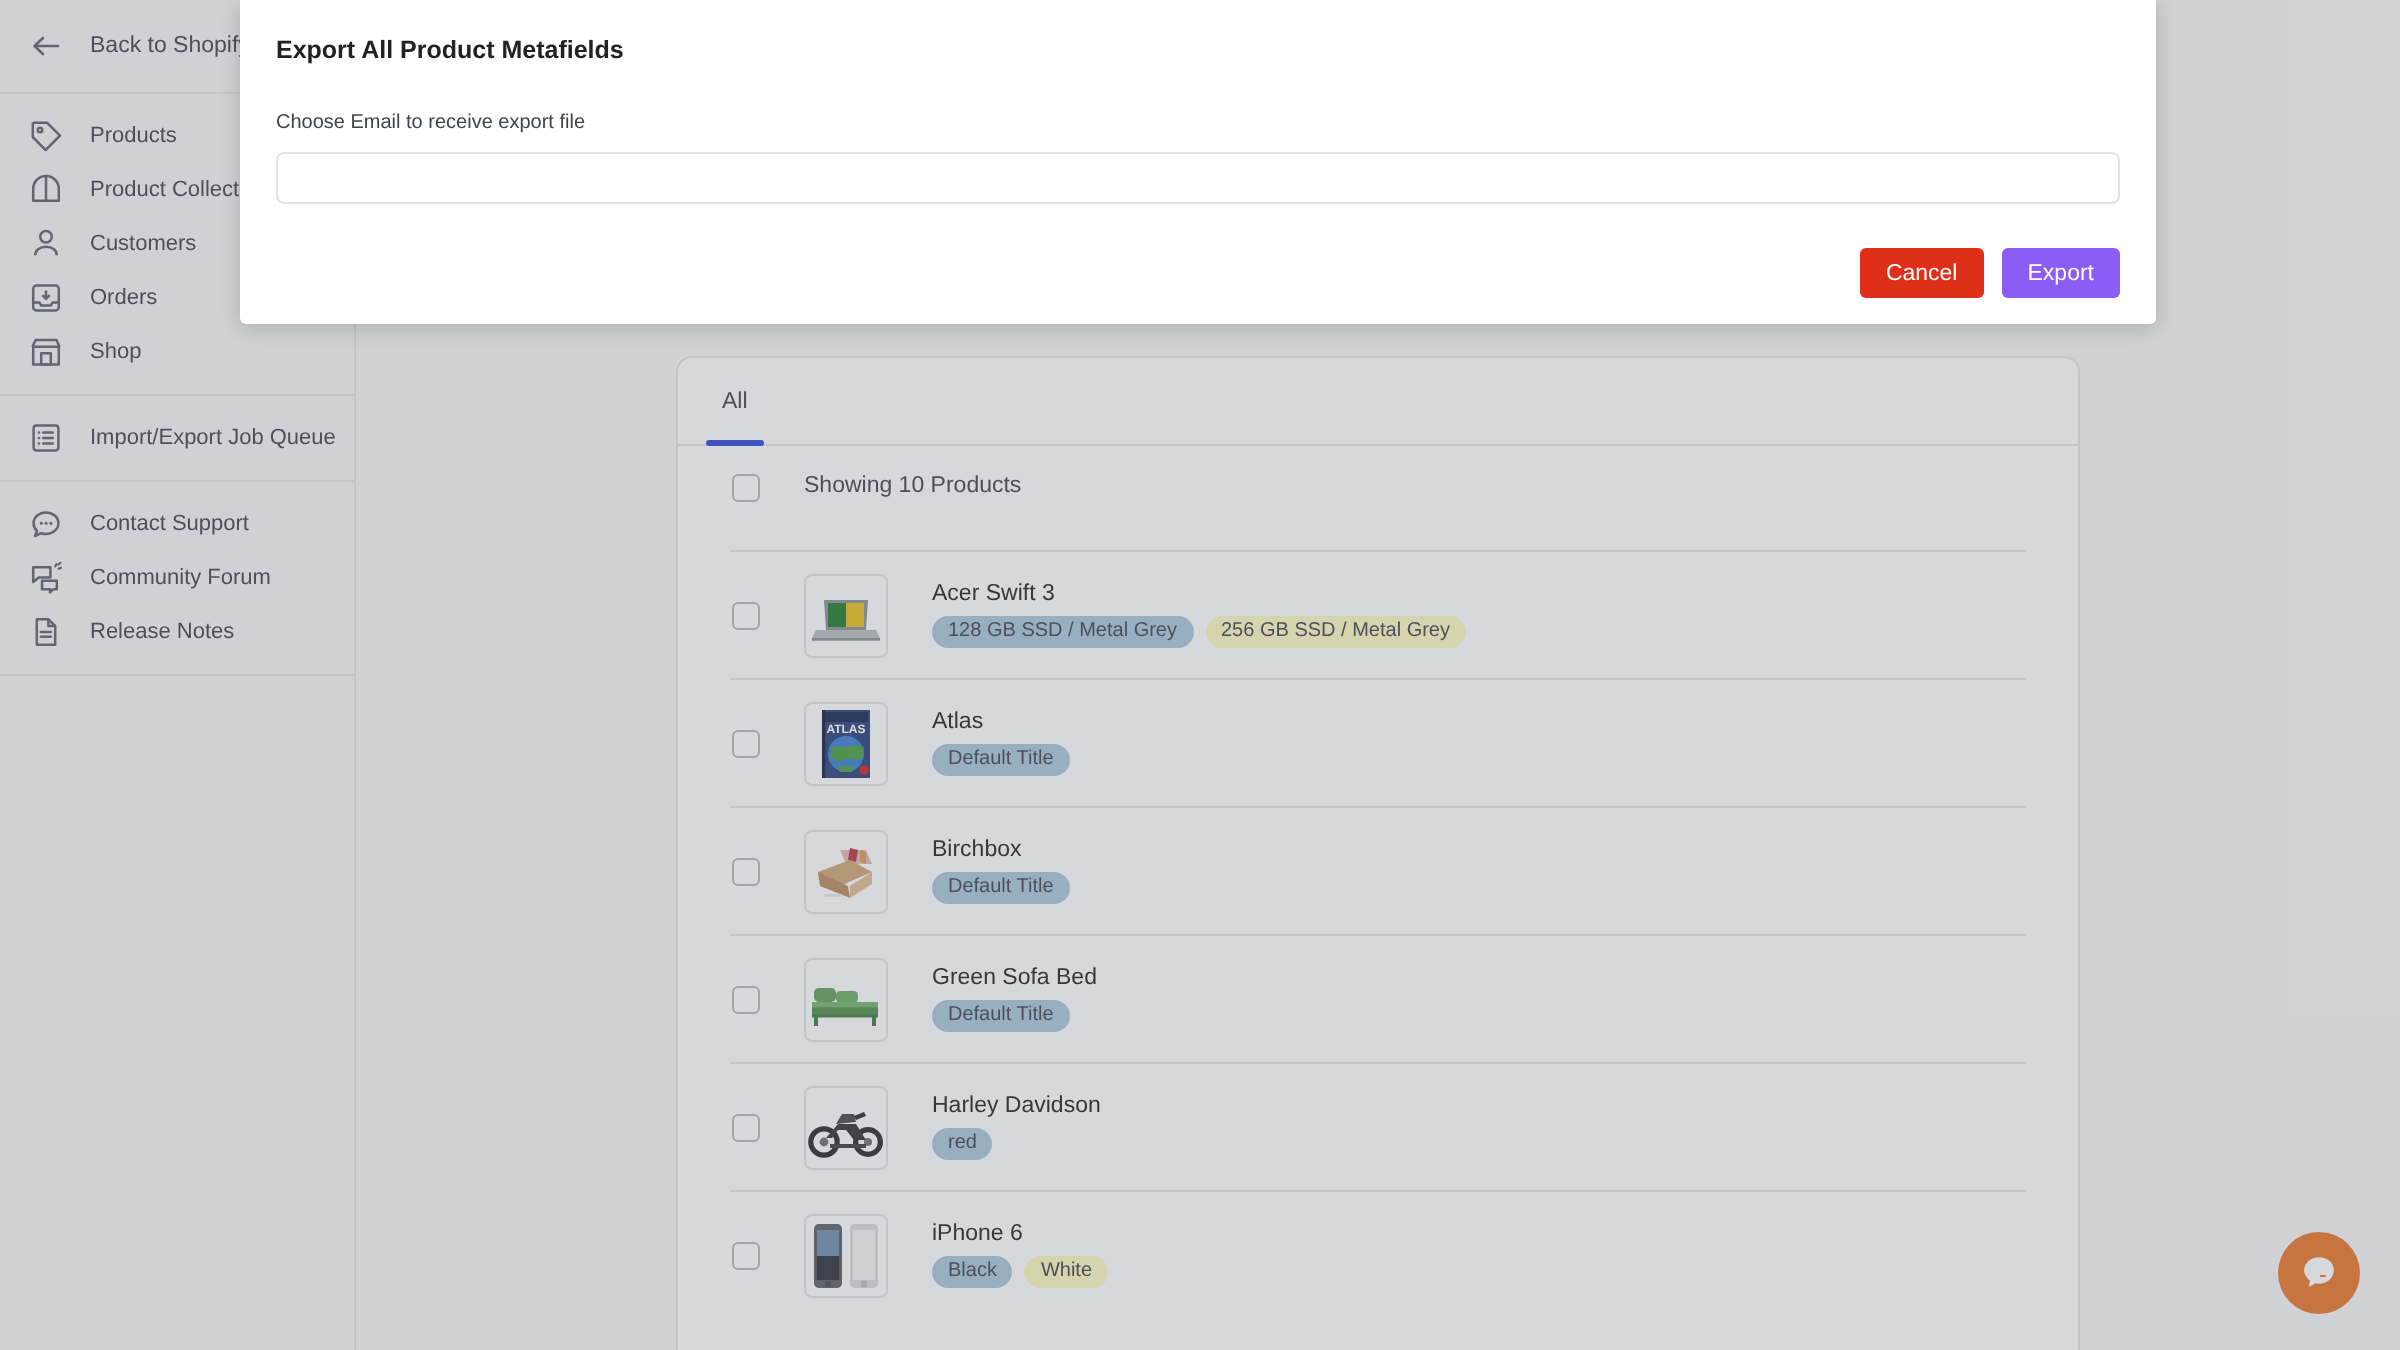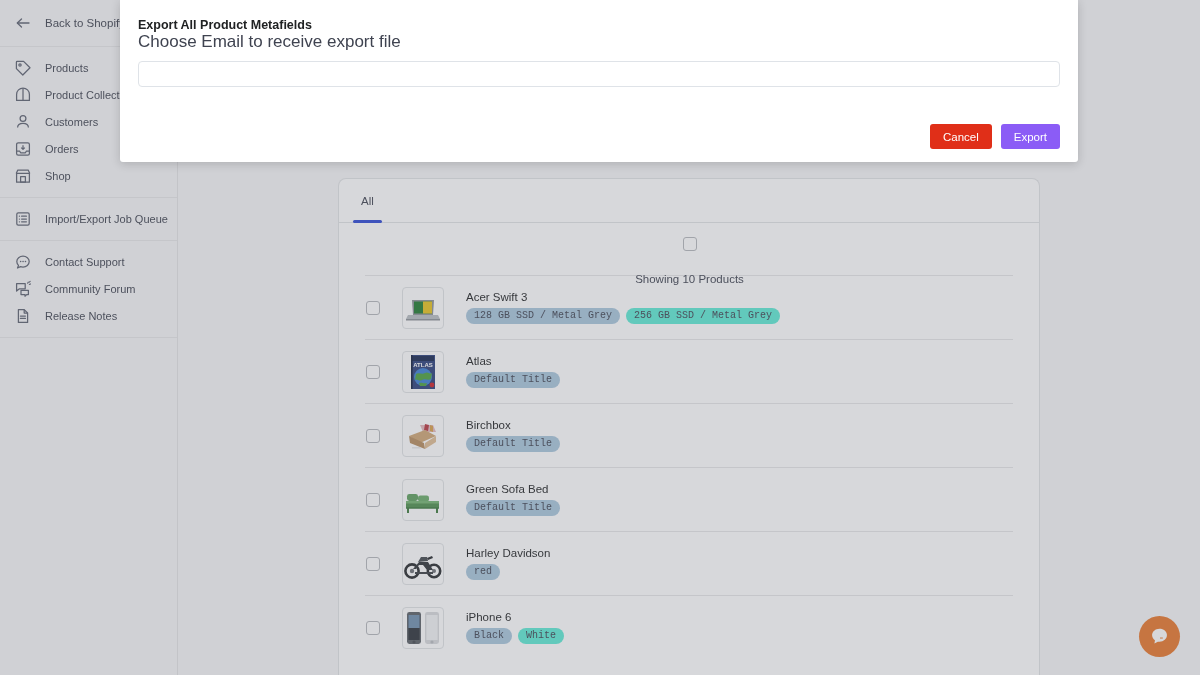--- a/index.html
+++ b/index.html
@@ -98,26 +98,25 @@
   }
   .search input {
     border: 0; outline: 0; background: transparent;
     font-family: inherit; font-size: 11.5px;
     color: #3f4350; width: 100%;
   }
   .search input::placeholder { color: #8c9196; }
 
   
   .showing {
-    display: flex; align-items: center; gap: 22px;
+    display: flex; align-items: flex-start; gap: 22px;
     height: 38px;
     padding-left: 1px;
     font-size: 11.5px;
     color: #3f4350;
-    flex-direction: column;
   }
 
   .cb {
     width: 14px; height: 14px; flex: 0 0 14px;
     border: 1px solid #b5b8bb;
     border-radius: 3px;
     background: #fff;
     cursor: pointer;
   }
 
@@ -146,24 +145,23 @@
   }
   .badges { display: flex; gap: 6px; flex-wrap: nowrap; }
   .badge {
     font-size: 10px;
     line-height: 16px;
     height: 16px;
     padding: 0 8px;
     border-radius: 9px;
     color: #3f4350;
     white-space: nowrap;
-    font-family: Liberation Mono, monospace;
   }
   .badge.blue { background: #a8c6dc; }
-  .badge.yellow { background: #5eead4; }
+  .badge.yellow { background: #fef9c3; }
 
   
   .chat {
     position: absolute;
     right: 20px; bottom: 18px;
     width: 41px; height: 41px;
     border-radius: 50%;
     background: #e8762a;
     display: flex; align-items: center; justify-content: center;
     cursor: pointer;
@@ -188,22 +186,23 @@
     z-index: 60;
     padding: 16px 18px;
   }
   .modal-title {
     font-size: 12.5px;
     font-weight: bold;
     color: #202223;
     margin: 2px 0 0 0;
   }
   .modal-label {
-    font-size: 17px;
+    font-size: 10px;
     color: #3f4350;
+    margin-top: 24px;
   }
   .modal-input {
     margin-top: 9px;
     height: 26px;
     width: 100%;
     border: 1px solid #dfe3e8;
     border-radius: 4px;
     background: #fff;
     padding: 0 9px;
     font-family: inherit;

